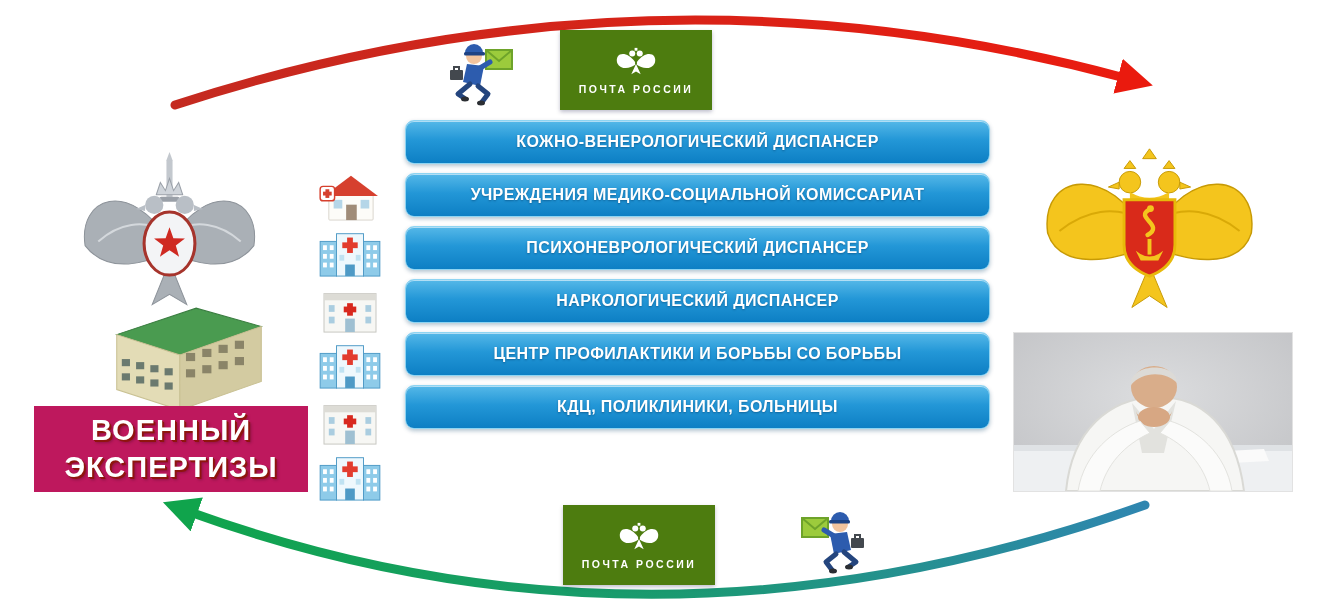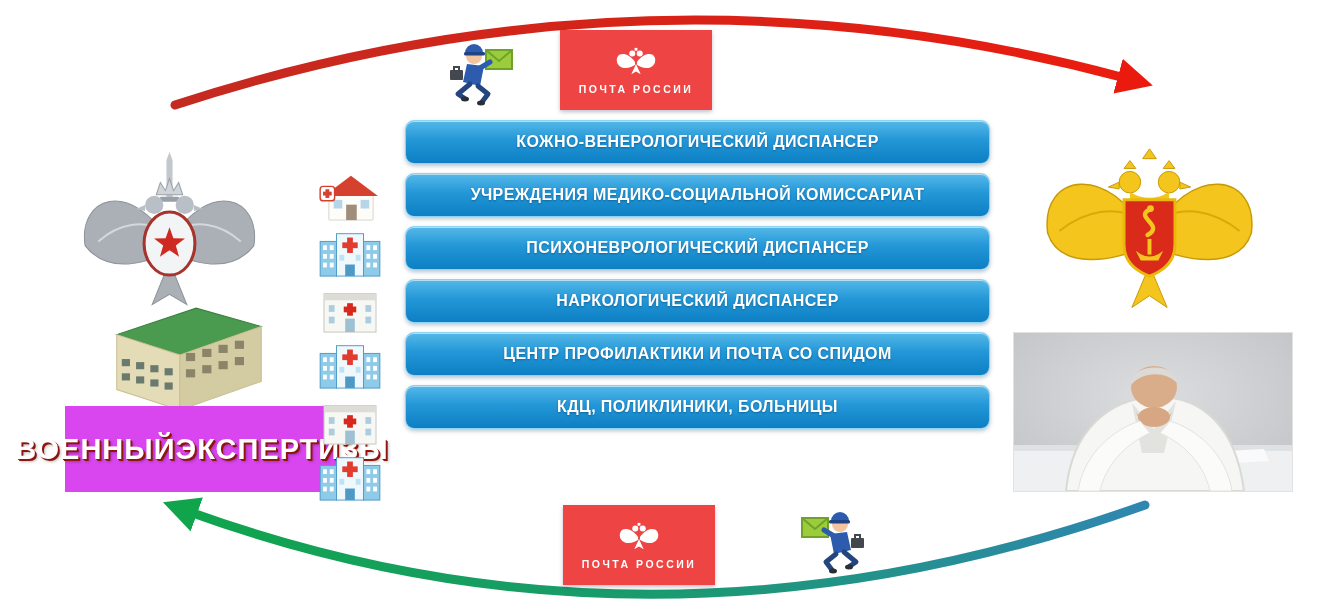--- a/index.html
+++ b/index.html
@@ -35,32 +35,31 @@
     letter-spacing: .4px;
     display: flex; align-items: center; justify-content: center;
     text-align: center;
     padding: 16px 12px;
     text-shadow: 0 1px 2px rgba(0,50,90,.45);
   }
 
   
   .banner {
     position: absolute; left: 34px; top: 406px; width: 274px; height: 86px;
-    background: #d946ef;
+    background: #be185d;
     color: #ffffff;
-    display: flex; flex-direction: row; align-items: center; justify-content: center;
+    display: flex; flex-direction: column; align-items: center; justify-content: center;
     font-weight: bold; font-size: 29px; line-height: 37px; letter-spacing: 1px;
     text-shadow: 1px 1px 0 #8f150e, 2px 2px 0 #8f150e, 3px 3px 3px rgba(0,0,0,.25);
-    margin-left: 31px;
   }
 
   
   .postbox {
     position: absolute; width: 152px; height: 80px;
-    background: #ef4444;
+    background: #4d7c0f;
     display: flex; flex-direction: column; align-items: center; justify-content: center; gap: 5px;
     box-shadow: 0 2px 4px rgba(0,0,60,.25);
   }
   .postbox.top { left: 560px; top: 30px; }
   .postbox.bottom { left: 563px; top: 505px; }
   .post-label {
     color: #ffffff; font-size: 10.5px; font-weight: bold; letter-spacing: 2.5px; white-space: nowrap;
   }
 
   
@@ -266,21 +265,21 @@
     <svg width="64" height="52">
         <use href="#ic-clinic"></use>
       </svg>
   </div>
 
   <div class="boxes">
     <div class="box">КОЖНО-ВЕНЕРОЛОГИЧЕСКИЙ ДИСПАНСЕР</div>
     <div class="box">УЧРЕЖДЕНИЯ МЕДИКО-СОЦИАЛЬНОЙ КОМИССАРИАТ</div>
     <div class="box">ПСИХОНЕВРОЛОГИЧЕСКИЙ ДИСПАНСЕР</div>
     <div class="box">НАРКОЛОГИЧЕСКИЙ ДИСПАНСЕР</div>
-    <div class="box">ЦЕНТР ПРОФИЛАКТИКИ И ПОЧТА СО СПИДОМ</div>
+    <div class="box">ЦЕНТР ПРОФИЛАКТИКИ И БОРЬБЫ СО БОРЬБЫ</div>
     <div class="box">КДЦ, ПОЛИКЛИНИКИ, БОЛЬНИЦЫ</div>
   </div>
 
   <div class="health-emblem">
     <svg viewBox="0 0 240 190" width="235" height="196">
       <path d="M118 95 C 80 20 8 30 16 92 C 28 130 85 122 118 104 Z" fill="#f4c51d" stroke="#c79a05" stroke-width="1.5"></path>
       <path d="M122 95 C 160 20 232 30 224 92 C 212 130 155 122 122 104 Z" fill="#f4c51d" stroke="#c79a05" stroke-width="1.5"></path>
       <path d="M28 90 C 55 68 85 64 112 78" fill="none" stroke="#d9a907" stroke-width="2"></path>
       <path d="M212 90 C 185 68 155 64 128 78" fill="none" stroke="#d9a907" stroke-width="2"></path>
       <circle cx="100" cy="40" r="11" fill="#f4c51d" stroke="#c79a05"></circle>

